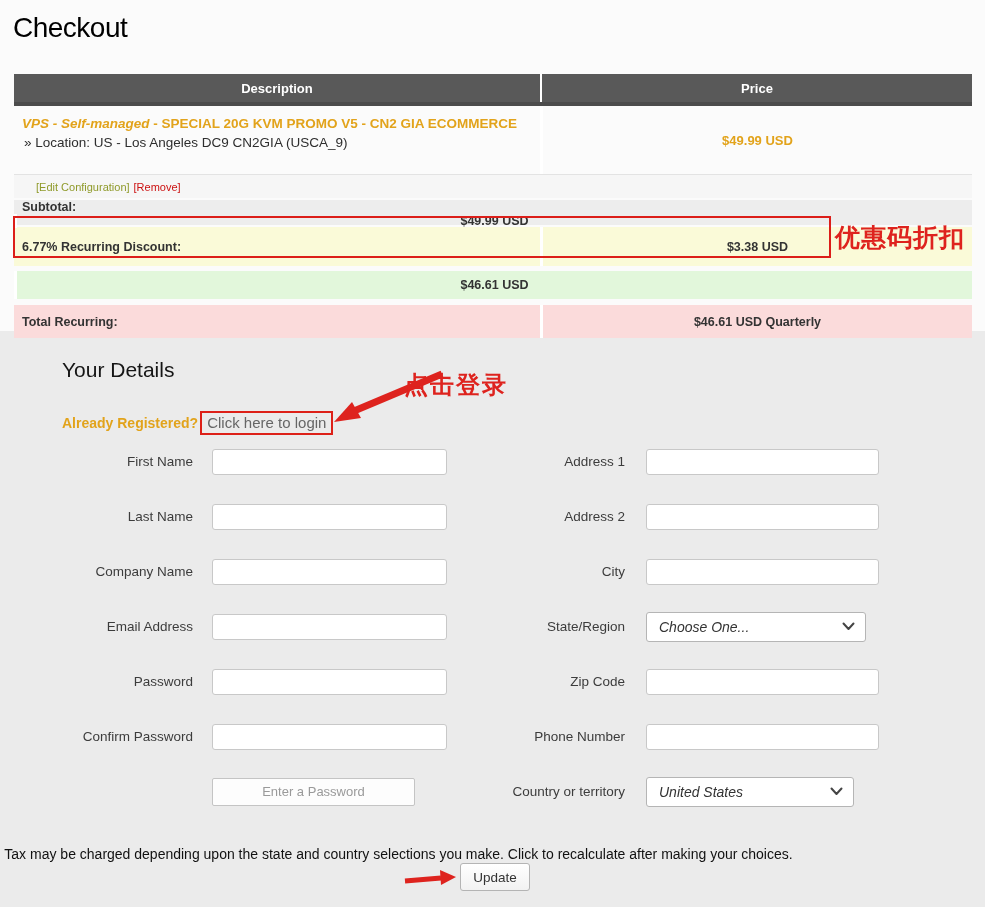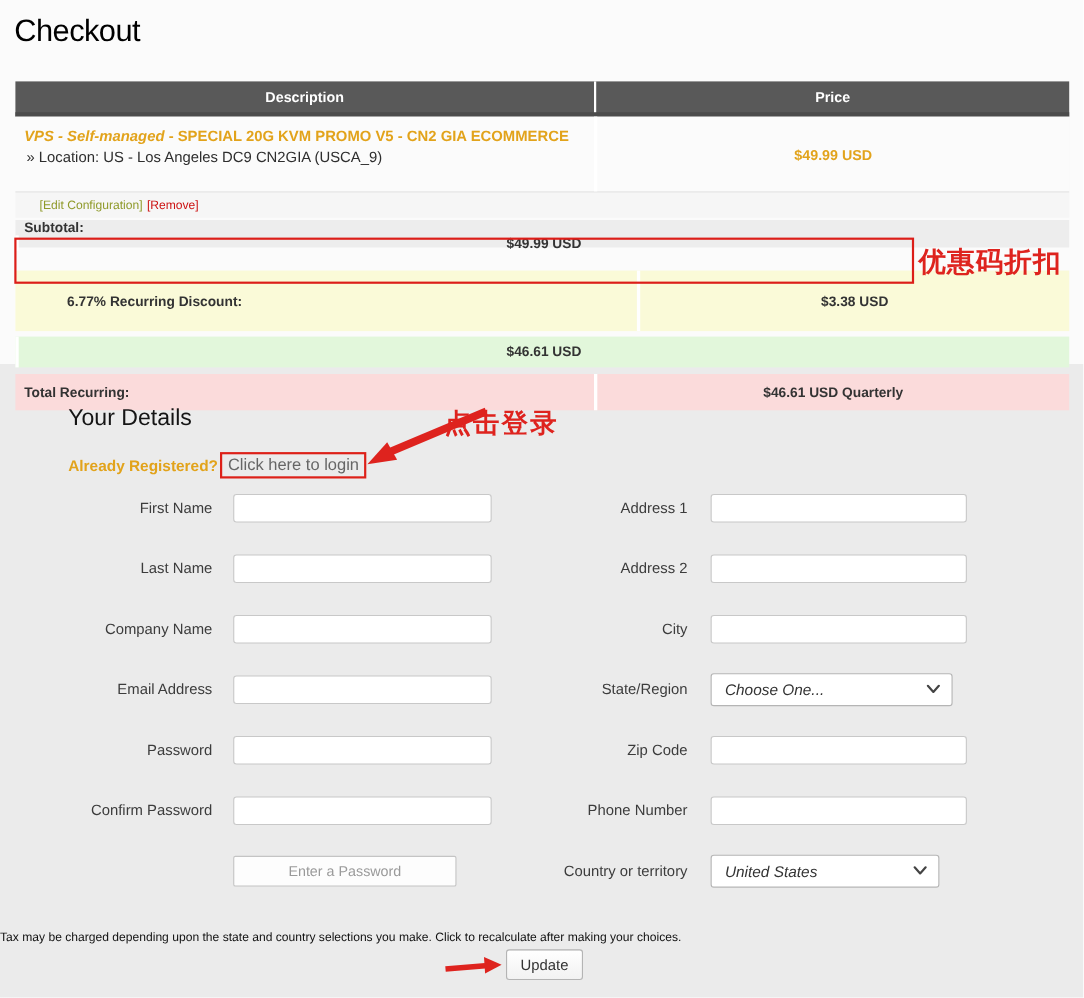--- a/index.html
+++ b/index.html
@@ -30,34 +30,34 @@
   .product-name .it{ font-style:italic; }
   .product-location{ font-size:13.5px; color:#2e2e2e; margin-top:3px; padding-left:2px; }
   .product-price{ color:#e2a31b; font-weight:bold; font-size:13px; }
   .edit-row{ background:#f6f6f6; border-top:1px solid #e3e3e3; height:24px;
              display:flex; align-items:center; padding-left:22px; font-size:11px; }
   .edit-link{ color:#8f9a2a; margin-right:4px; cursor:pointer; }
   .remove-link{ color:#cc1111; cursor:pointer; }
   .sum-row{ font-size:12.5px; font-weight:bold; color:#333; }
   .sum-row .cell-desc{ display:flex; align-items:center; padding-left:8px; }
   .row-subtotal{ background:#ededed; height:25px; margin-top:2px;flex-direction:column; }
-  .row-discount{ background:#fafad8; height:55px; margin-top:21px;padding-left:39px; }
+  .row-discount{ background:#fafad8; height:39px; margin-top:2px; }
   .row-due{ background:#e2f7db; height:28px; margin-top:5px; }
   .row-recurring{ background:#fbdbdb; height:33px; margin-top:6px; }
   
   .discount-box{
     position:absolute; left:13px; top:216px; width:818px; height:42px;
     border:2px solid #dc1e19; pointer-events:none;
   }
   .discount-note{
     position:absolute; left:835px; top:221px;
     font-size:25px; font-weight:bold; color:#de231e; letter-spacing:1px;
   }
   
-  .details-title{ position:absolute; left:62px; top:368px; font-size:21px; font-weight:400; color:#151515; }
+  .details-title{ position:absolute; left:62px; top:358px; font-size:21px; font-weight:400; color:#151515; }
   .already-line{ position:absolute; left:62px; top:411px; display:flex; align-items:center; }
   .already-label{ font-size:14px; font-weight:bold; color:#e2a31b; margin-right:2px; }
   .login-link{
     border:2px solid #dd2018; padding:1px 5px 2px 5px;
     font-size:15px; color:#666; cursor:pointer; background:transparent;
   }
   .login-note{ position:absolute; left:404px; top:369px; font-size:24px; font-weight:bold; color:#de231e; letter-spacing:2px; }
   .anno-arrow{ position:absolute; pointer-events:none; }
   
   .form-col{ position:absolute; top:434px; }
@@ -79,21 +79,21 @@
   .f-select .sel-text{ flex:1; }
   .sel-state{ width:220px; }
   .sel-country{ width:208px; }
   .chevron{ width:13px; height:9px; display:block; }
   .pw-btn{
     margin-left:198px; width:203px; height:28px;
     background:#fdfdfd; border:1px solid #c4c4c4; border-radius:2px;
     font-size:13px; color:#9a9a9a; font-family:Liberation Sans, sans-serif; cursor:pointer;
   }
   
-  .tax-note{ position:absolute; top:846px; left:0; width:797px; text-align:left; font-size:11px; color:#111; }
+  .tax-note{ position:absolute; top:846px; left:0; width:797px; text-align:center; font-size:14px; color:#111; }
   .update-btn{
     position:absolute; top:863px; left:460px; width:70px; height:28px;
     background:linear-gradient(#fff,#f2f2f2); border:1px solid #b4b4b4; border-radius:3px;
     font-size:13.5px; color:#333; font-family:inherit; cursor:pointer;
   }
 </style>
 </head>
 <body>
 
 <div class="page">

